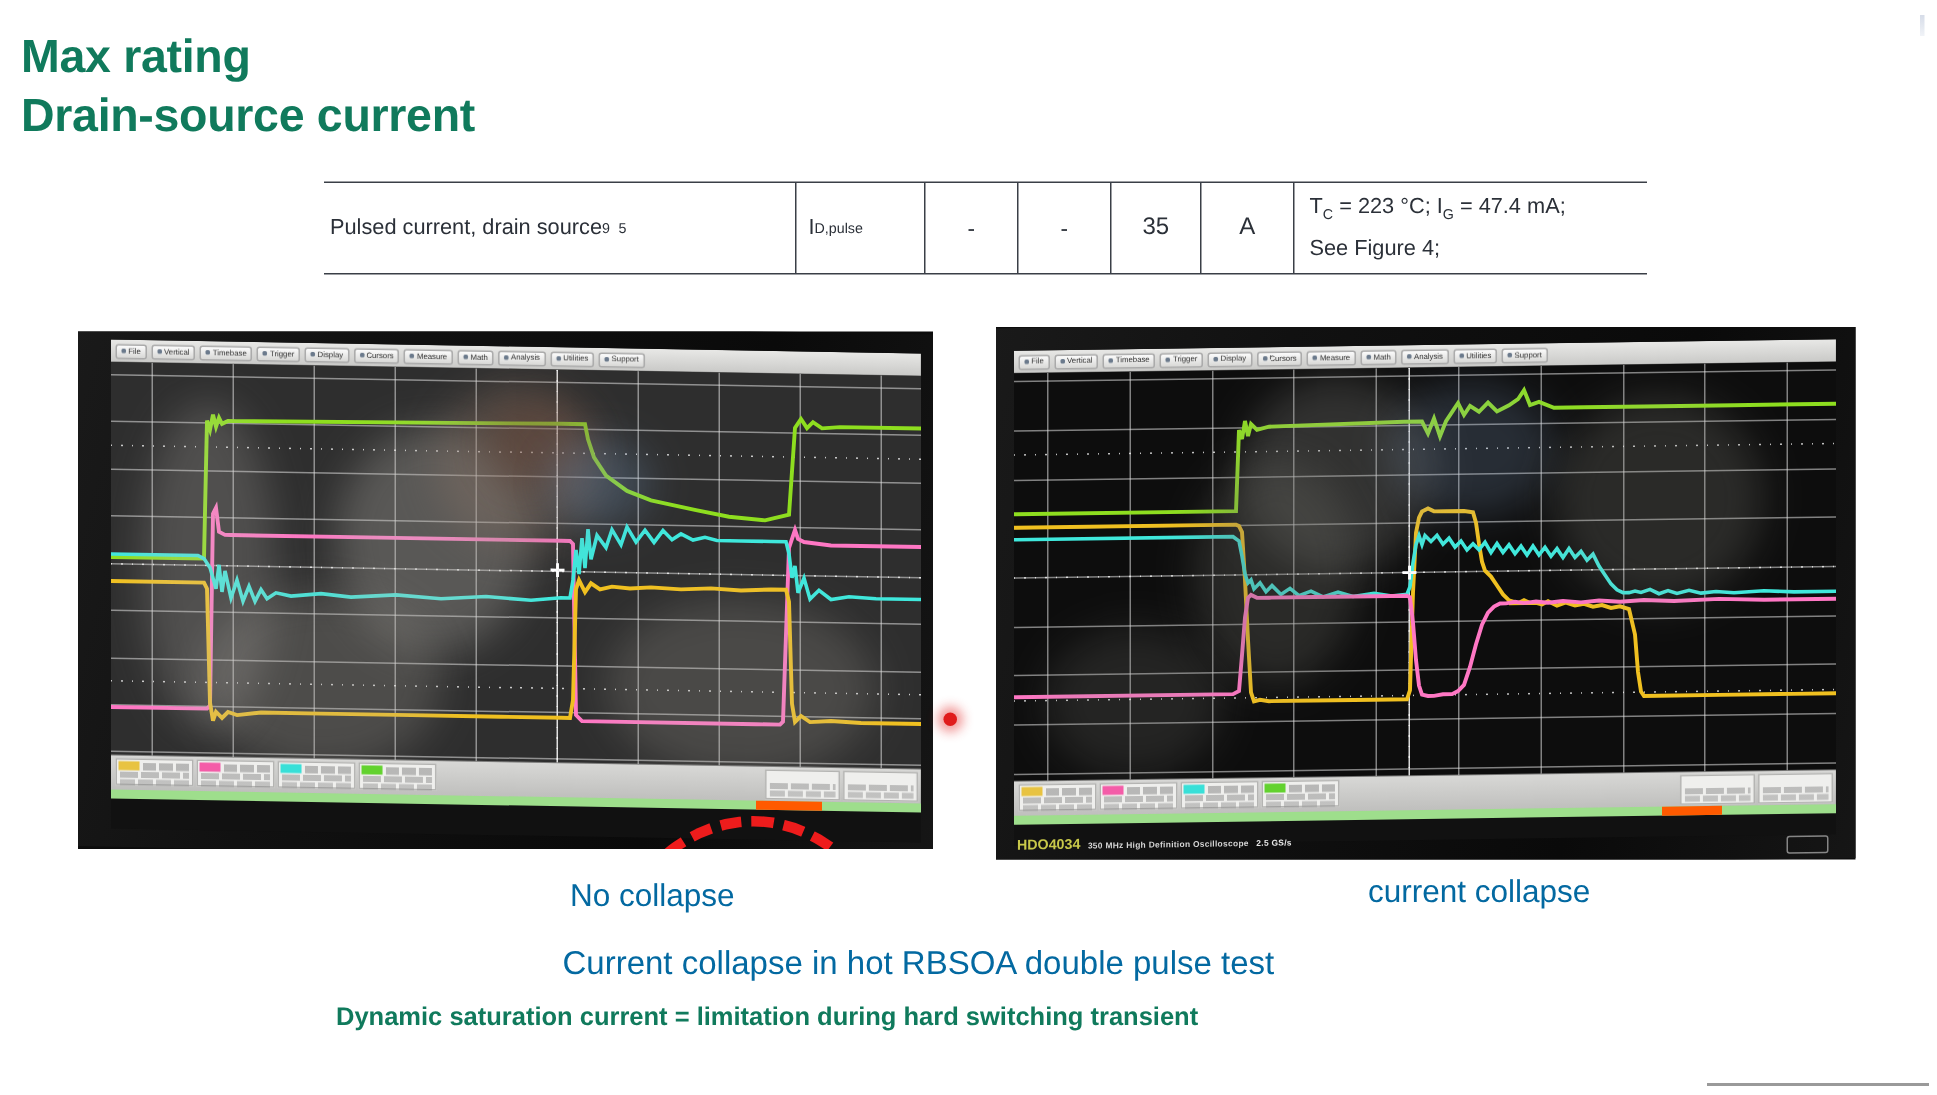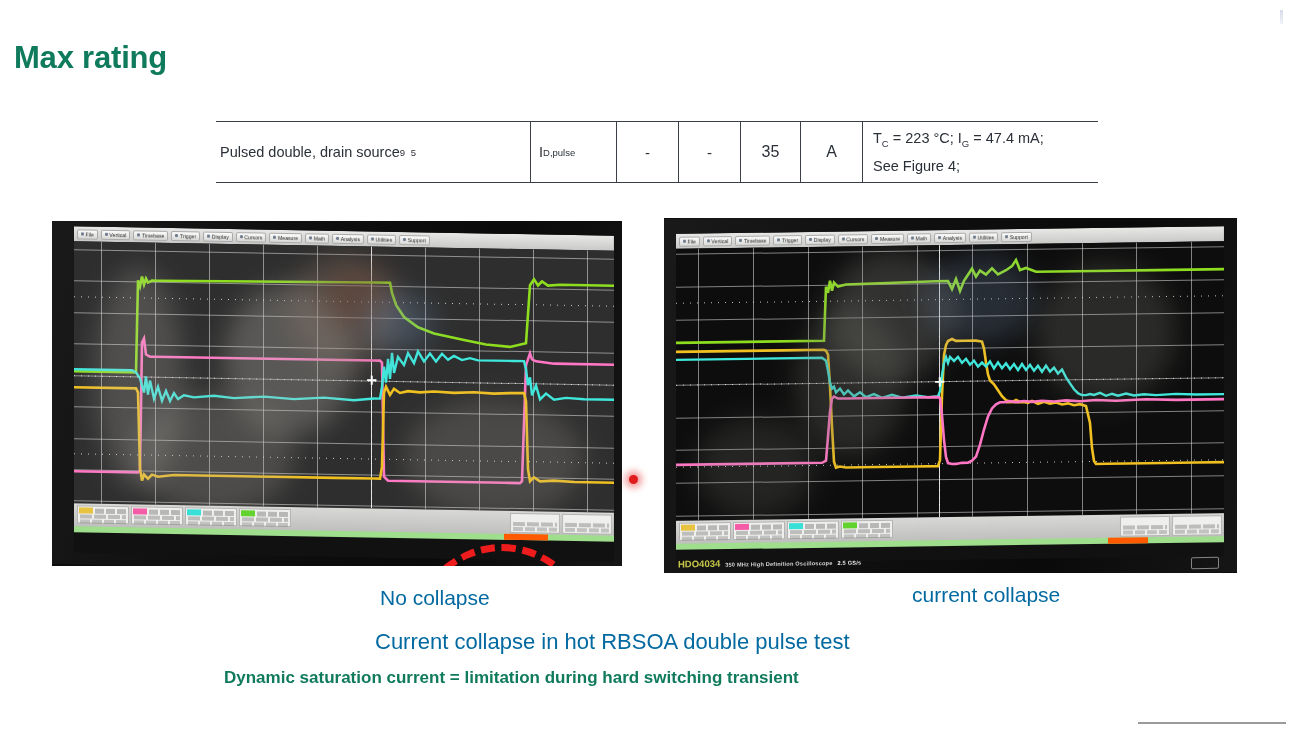--- a/index.html
+++ b/index.html
@@ -7,21 +7,21 @@
   body{
     width:1291px;height:730px;background:#ffffff;overflow:hidden;
     font-family:"Liberation Sans",sans-serif;position:relative;
   }
   .slide{position:absolute;inset:0;}
 
   
   .title-block{position:absolute;left:14px;top:18px;}
   .title-line{
     color:#107a5c;font-weight:bold;font-size:31px;line-height:39px;
-    letter-spacing:-0.2px;white-space:nowrap;margin-top:20px;
+    letter-spacing:-0.2px;white-space:nowrap;
   }
 
   
   .ds-table{
     position:absolute;left:216px;top:121px;width:882px;height:62px;
     border-top:1.4px solid #3a3f47;border-bottom:1.4px solid #3a3f47;
     box-sizing:border-box;
   }
   .ds-row{display:flex;height:100%;width:100%;box-sizing:border-box;}
   .ds-cell{
@@ -156,29 +156,30 @@
     background:linear-gradient(#cfd6e4,#eef1f6);opacity:.85;}
   .bottom-rule{position:absolute;left:1138px;top:722px;width:148px;height:1.5px;background:#9a9a9a;}
 </style>
 </head>
 <body>
 
 <div class="slide">
 
   <div class="title-block">
     <div class="title-line">Max rating</div>
+    <div class="title-line">Drain-source current</div>
   </div>
 
   <div class="corner-mark"></div>
 
   <div class="ds-table">
     <div class="ds-row">
 
       <div class="ds-cell c-param">
-        <span>Pulsed double, drain source</span>
+        <span>Pulsed current, drain source</span>
           <span class="sup">9 5</span>
       </div>
 
       <div class="ds-cell c-sym">
         <span>I</span>
           <span class="sub">D,pulse</span>
       </div>
 
       <div class="ds-cell c-min">
         <span class="dash">-</span>

